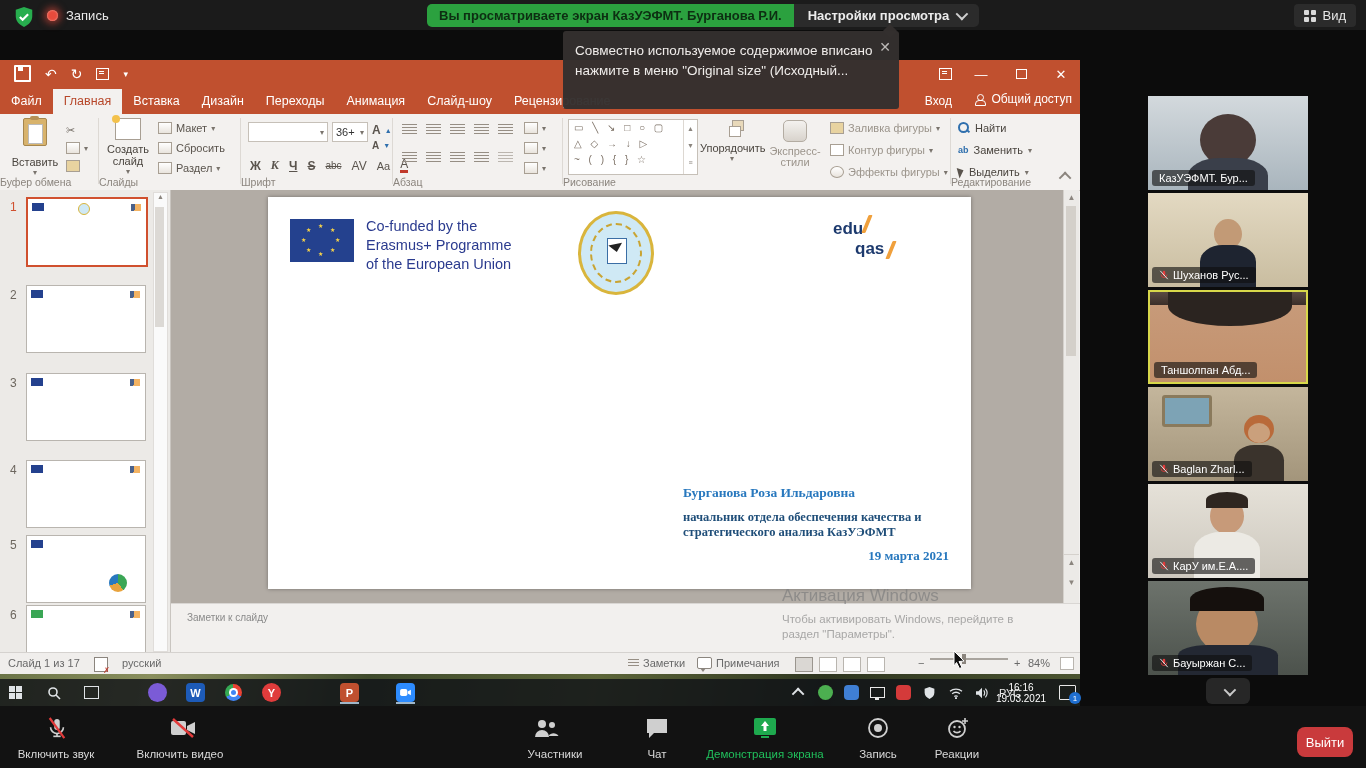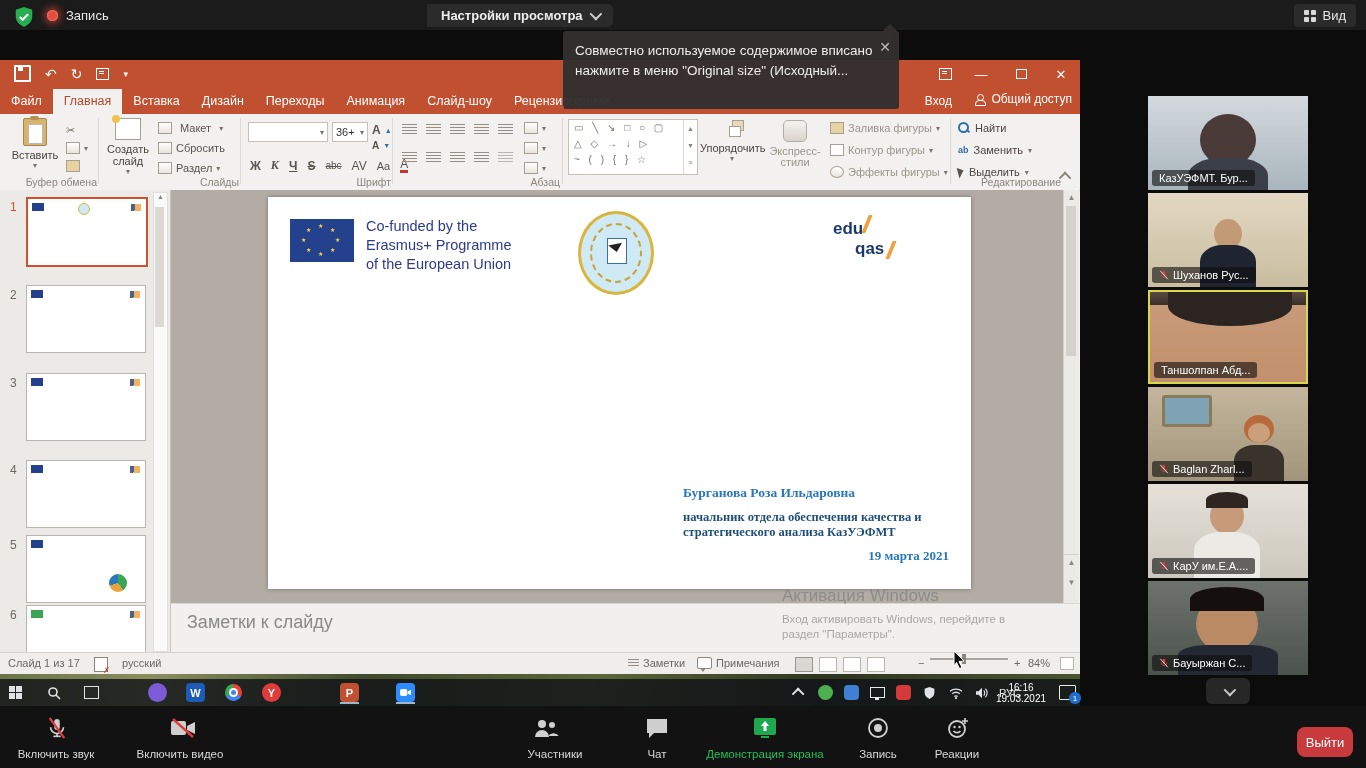--- a/index.html
+++ b/index.html
@@ -45,21 +45,21 @@
   .tab{color:#fff;font-size:12.5px;padding:5px 11px 6px;white-space:nowrap;}
   .tab.active{background:#f3f1ef;color:#b7472a;}
   .signin{position:absolute;right:128px;top:34px;color:#fff;font-size:12px;}
   .sharebtn{position:absolute;right:8px;top:32px;color:#fff;font-size:12px;display:flex;gap:6px;align-items:center;}
   .personic{width:10px;height:10px;position:relative;}
   .personic:before{content:"";position:absolute;left:2px;top:0;width:5px;height:5px;border:1px solid #fff;border-radius:50%;}
   .personic:after{content:"";position:absolute;left:0;top:6px;width:9px;height:4px;border:1px solid #fff;border-radius:4px 4px 0 0;}
   
   .ribbon{position:absolute;left:0;top:54px;width:1080px;height:76px;background:#f3f1ef;border-bottom:1px solid #d2cec9;font-size:11px;color:#4a453f;}
   .vd{position:absolute;top:4px;height:66px;width:1px;background:#ddd9d4;}
-  .glabel{position:absolute;bottom:2px;text-align:right;font-size:10.5px;color:#8b857e;}
+  .glabel{position:absolute;bottom:2px;text-align:left;font-size:10.5px;color:#8b857e;}
   .ritem{position:absolute;display:flex;align-items:center;gap:4px;white-space:nowrap;color:#5a544d;}
   .ric{width:14px;height:12px;border:1px solid #a89f93;background:linear-gradient(#fff,#e9e4dd);box-sizing:border-box;}
   .caret{font-size:8px;color:#7a746d;}
   .bigbtn{position:absolute;text-align:center;color:#4a453f;}
   .clip{width:22px;height:26px;background:#d8b36c;border:1px solid #a5864e;border-radius:2px;margin:0 auto;position:relative;}
   .clip:before{content:"";position:absolute;left:4px;top:5px;width:13px;height:18px;background:#fff;border:1px solid #bbb;}
   .clip:after{content:"";position:absolute;left:6px;top:-3px;width:9px;height:4px;background:#b59055;border-radius:2px;}
   .newslide-ic{width:24px;height:20px;background:#fff;border:1px solid #a89f93;margin:0 auto;position:relative;}
   .newslide-ic:before{content:"";position:absolute;left:-4px;top:-4px;width:8px;height:8px;background:#f3c14b;border-radius:50%;}
   .combo{position:absolute;height:20px;background:#fff;border:1px solid #c6c0b8;display:flex;align-items:center;justify-content:space-between;padding:0 3px;box-sizing:border-box;font-size:11px;color:#333;}
@@ -107,21 +107,21 @@
   .stitle{position:absolute;left:0;top:160px;width:100%;text-align:center;color:#1a78c2;
           font-family:"Liberation Serif",serif;font-weight:bold;font-size:22px;line-height:31px;letter-spacing:.5px;}
   .sauthor{position:absolute;left:415px;top:288px;width:266px;font-family:"Liberation Serif",serif;font-weight:bold;}
   .sauthor .a1{color:#2878be;font-size:13.5px;margin-bottom:9px;}
   .sauthor .a2{color:#1f4e79;font-size:12.5px;line-height:15px;}
   .sauthor .a3{color:#2878be;font-size:13px;text-align:right;margin-top:8px;}
   .vscroll{position:absolute;right:1px;top:130px;width:15px;height:413px;background:#eceae7;border-left:1px solid #d5d1cc;
            font-size:8px;color:#8b857e;text-align:center;}
   .vthumb{position:absolute;left:2px;top:16px;width:10px;height:150px;background:#d4d0ca;}
   .notespane{position:absolute;left:171px;top:543px;width:909px;height:49px;background:#f2f0ee;border-top:1px solid #d9d6d3;}
-  .noteslbl{position:absolute;left:16px;top:8px;color:#8a8a8a;font-size:18px;}
+  .noteslbl{position:absolute;left:16px;top:8px;color:#8a8a8a;font-size:10px;}
   .sbar{position:absolute;left:0;top:592px;width:1080px;height:21px;background:#f0eeec;border-top:1px solid #d5d2cf;
         color:#696969;font-size:11px;}
   .sbar .it{position:absolute;top:4px;white-space:nowrap;display:flex;align-items:center;gap:4px;}
   .viewbox{width:18px;height:15px;border:1px solid #b9b5af;background:#fff;box-sizing:border-box;}
   .viewbox.on{background:#dad7d3;border-color:#9a958e;}
   .ztrack{width:78px;height:2px;background:#a9a49e;position:relative;top:1px;}
   .zthumb{position:absolute;left:32px;top:-4px;width:4px;height:10px;background:#8b857e;}
   .spellic{width:12px;height:13px;border:1px solid #8b857e;position:relative;background:#fff;}
   .spellic:before{content:"✗";position:absolute;right:-3px;bottom:-4px;color:#c0392b;font-size:8px;}
   .bubble{width:13px;height:10px;border:1px solid #8b857e;border-radius:2px;position:relative;background:#fff;}
@@ -172,20 +172,21 @@
 <div id="screen">
 
   <div class="abs topbar">
     <svg class="abs shield" viewBox="0 0 24 24">
       <path d="M12 1l9 3v7c0 6-4 9.5-9 12C7 20.5 3 17 3 11V4z" fill="#27ae4e"></path>
       <path d="M7.5 12l3 3 6-6" fill="none" stroke="#fff" stroke-width="2.4"></path>
     </svg>
     <div class="abs recdot"></div>
     <div class="abs reclbl">Запись</div>
     <div class="abs banner">
+      <div class="banner-green">Вы просматриваете экран КазУЭФМТ. Бурганова Р.И.</div>
       <div class="banner-dark">
         <span>Настройки просмотра</span>
         <span class="chev"></span>
       </div>
     </div>
     <div class="abs viewbtn">
       <span class="gridic">
           <i></i>
           <i></i>
           <i></i>
@@ -235,42 +236,42 @@
     <div class="signin">Вход</div>
     <div class="sharebtn">
       <span class="personic"></span>
       <span>Общий доступ</span>
     </div>
 
     <div class="ribbon">
 
       <div class="bigbtn" style="left:8px;top:4px;width:54px;">
         <div class="clip"></div>
-        <div style="margin-top:3px;">Вставить</div>
+        <div style="margin-top:10px;">Вставить</div>
         <div class="caret">▾</div>
       </div>
       <div class="ritem" style="left:66px;top:10px;">
           <span style="color:#7a746d">✂</span>
         </div>
       <div class="ritem" style="left:66px;top:28px;">
           <span class="ric"></span>
           <span class="caret">▾</span>
         </div>
       <div class="ritem" style="left:66px;top:46px;">
           <span class="ric" style="background:#e8d3a0;"></span>
         </div>
       <div class="glabel" style="left:0;width:97px;">Буфер обмена</div>
       <div class="vd" style="left:98px;"></div>
 
       <div class="bigbtn" style="left:104px;top:4px;width:48px;">
         <div class="newslide-ic"></div>
         <div style="margin-top:3px;line-height:12px;">Создать слайд</div>
         <div class="caret">▾</div>
       </div>
-      <div class="ritem" style="left:158px;top:8px;gap:8px;">
+      <div class="ritem" style="left:158px;top:8px;">
           <span class="ric"></span>
           <span>Макет</span>
           <span class="caret">▾</span>
         </div>
       <div class="ritem" style="left:158px;top:28px;">
           <span class="ric"></span>
           <span>Сбросить</span>
         </div>
       <div class="ritem" style="left:158px;top:48px;">
           <span class="ric"></span>
@@ -368,20 +369,21 @@
       <div class="ritem" style="left:830px;top:30px;color:#9b948b;">
           <span class="ric" style="background:#fff;"></span>
           <span>Контур фигуры</span>
           <span class="caret">▾</span>
         </div>
       <div class="ritem" style="left:830px;top:52px;color:#9b948b;">
           <span class="ric" style="border-radius:50%;"></span>
           <span>Эффекты фигуры</span>
           <span class="caret">▾</span>
         </div>
+      <div class="glabel" style="left:563px;width:384px;">Рисование</div>
       <div class="vd" style="left:950px;"></div>
 
       <div class="editrow" style="left:958px;top:8px;">
           <span class="findic"></span>
           <span>Найти</span>
         </div>
       <div class="editrow" style="left:958px;top:30px;">
           <span class="replic">ab</span>
           <span>Заменить</span>
           <span class="caret">▾</span>
@@ -534,21 +536,21 @@
       <div class="it" style="left:1014px;">+</div>
       <div class="it" style="left:1028px;">84%</div>
       <div class="it" style="left:1060px;">
           <span class="viewbox" style="width:14px;height:13px;"></span>
         </div>
     </div>
   </div>
 
   <div class="abs wmark">
     <div class="w1">Активация Windows</div>
-    <div class="w2"><span>Вход активировать Windows, перейдите в</span><br><span>раздел "Параметры".</span></div>
+    <div class="w2"><span>Чтобы активировать Windows, перейдите в</span><br><span>раздел "Параметры".</span></div>
   </div>
 
   <svg class="abs cursor" width="16" height="20" viewBox="0 0 16 20">
     <path d="M2 1l10 10-5 .5 3 6-2.5 1-3-6L2 16z" fill="#111" stroke="#fff" stroke-width="1"></path>
   </svg>
 
   <div class="abs desk"></div>
   <div class="abs tkbar">
     <div class="tk" style="left:6px;">
         <span class="winic">

